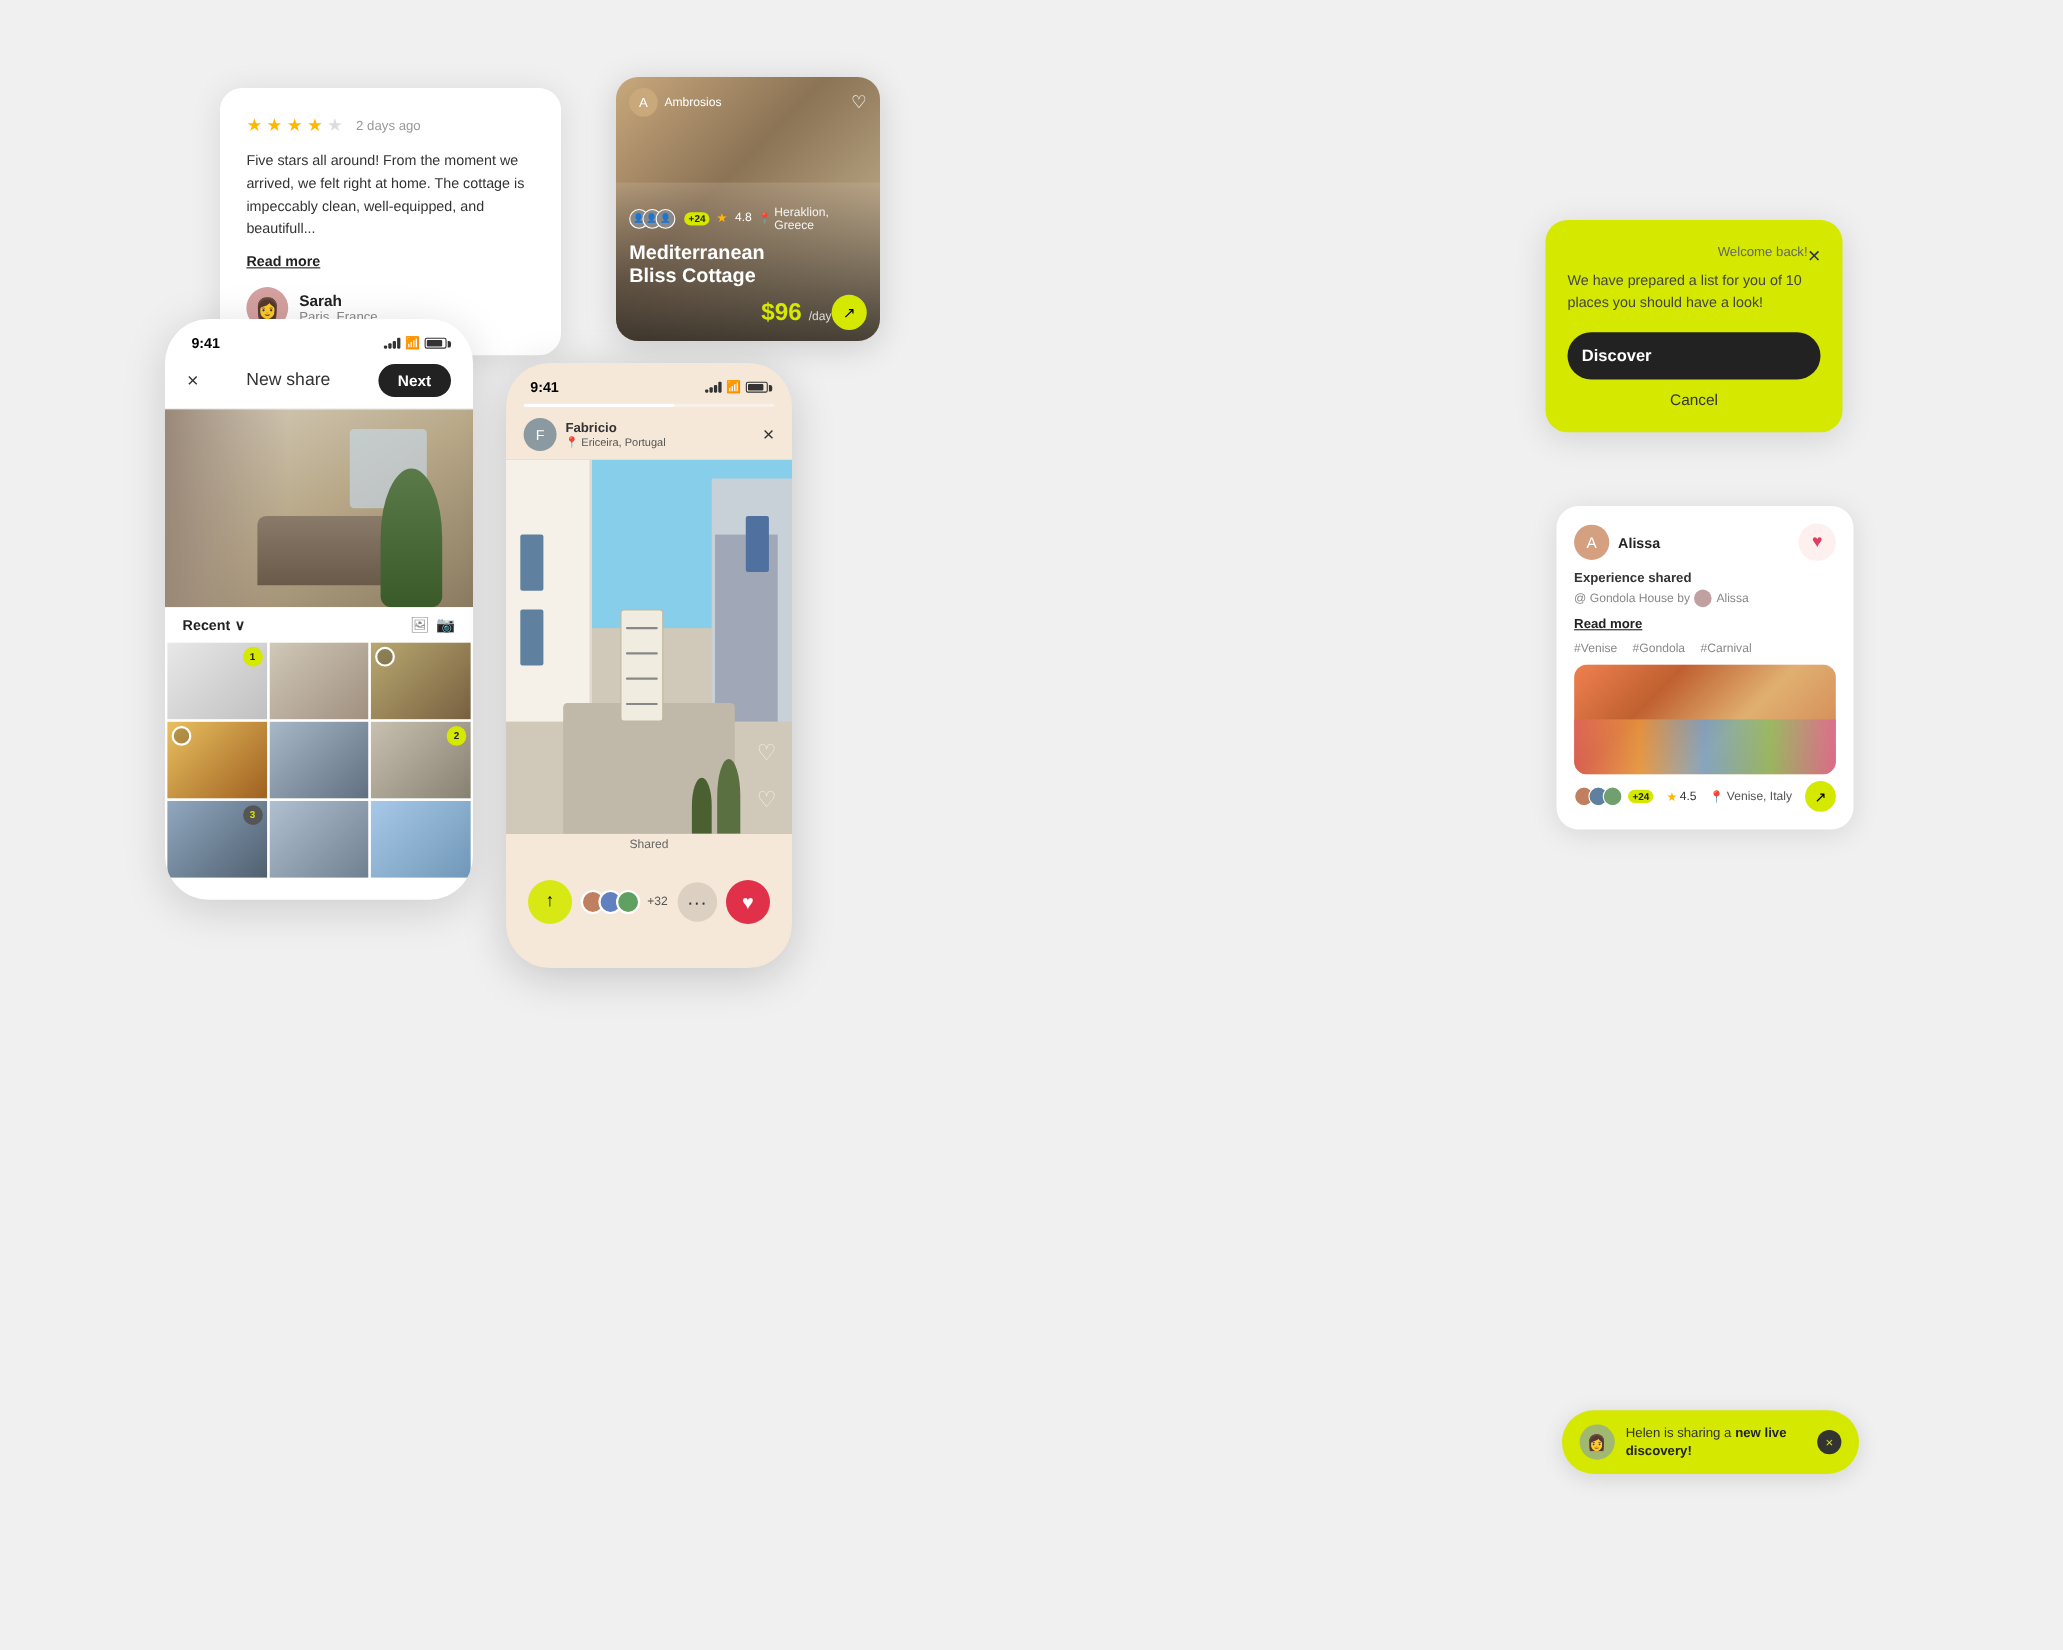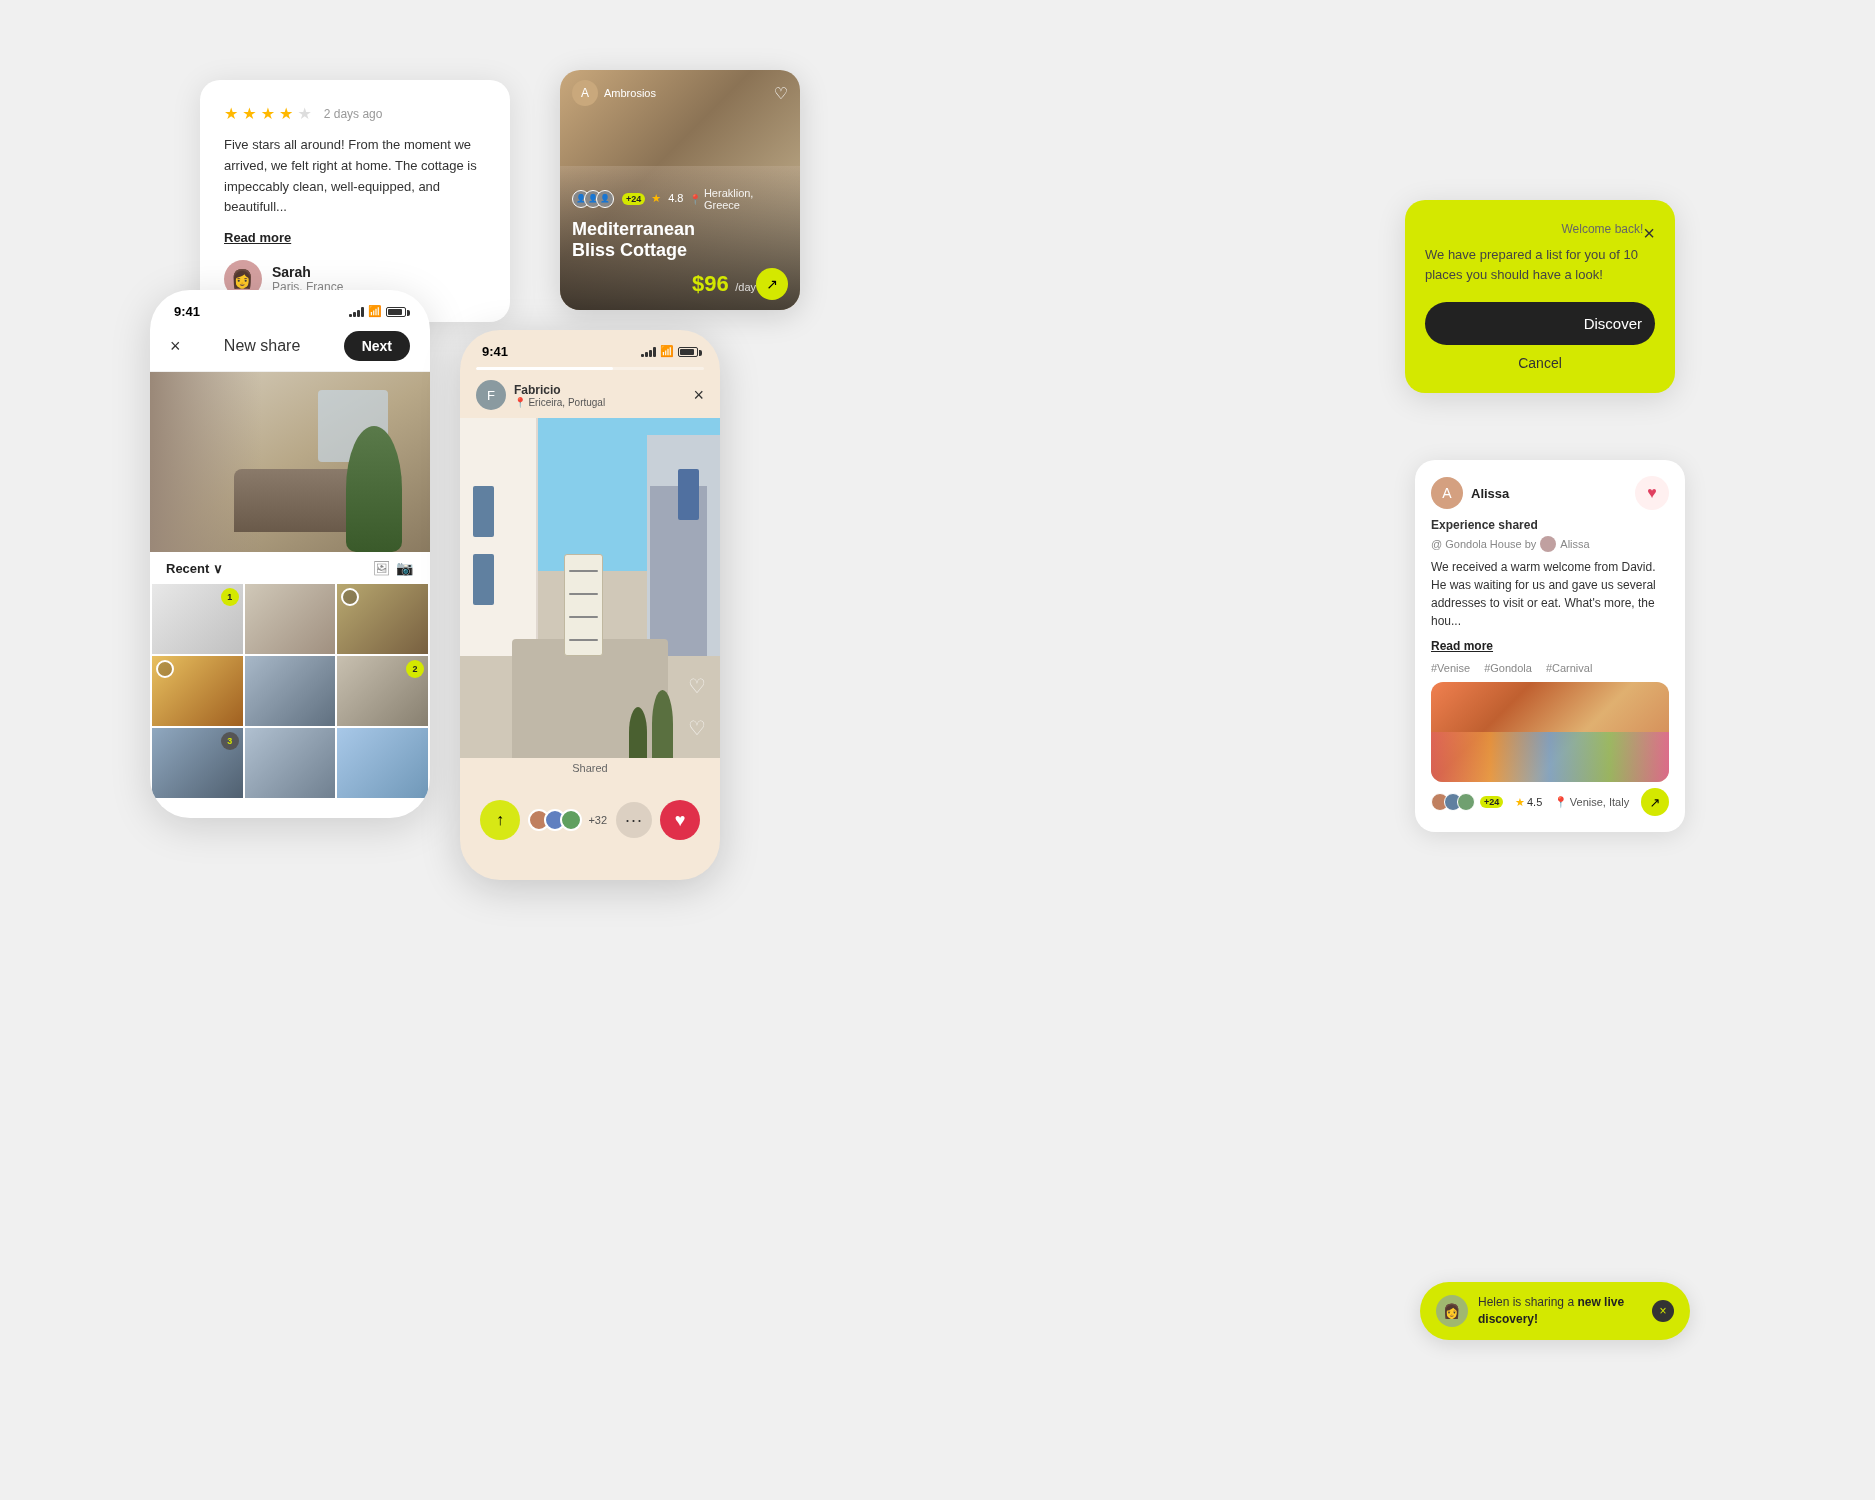--- a/index.html
+++ b/index.html
@@ -374,24 +374,24 @@
     .welcome-title { font-size: 30px; font-weight: 800; color: #222; line-height: 1.15; margin: 8px 0 12px; }
     .welcome-subtitle { font-size: 13px; color: #444; line-height: 1.5; margin-bottom: 18px; }
     .welcome-discover-btn {
       background: #222;
       color: #fff;
       border: none;
       border-radius: 30px;
       width: 100%;
       padding: 13px;
       font-size: 15px;
-      font-weight: 400;
+      font-weight: 700;
       cursor: pointer;
       display: block;
-      text-align: right;
+      text-align: left;
       margin-bottom: 10px;
     }
     .welcome-cancel-btn {
       background: transparent;
       border: none;
       color: #333;
       font-size: 14px;
       font-weight: 500;
       cursor: pointer;
       display: block;
@@ -761,21 +761,20 @@
       <span class="exp-name">Alissa</span>
     </div>
     <div class="exp-heart">♥</div>
   </div>
   <div class="exp-shared-label">Experience shared</div>
   <div class="exp-at">
     <span>@ Gondola House by</span>
     <span class="exp-at-av"></span>
     <span>Alissa</span>
   </div>
-  <p class="exp-text">We received a warm welcome from David. He was waiting for us and gave us several addresses to visit or eat. What's more, the hou...</p>
   <span class="exp-read-more">Read more</span>
   <div class="exp-tags">
     <span class="exp-tag">#Venise</span>
     <span class="exp-tag">#Gondola</span>
     <span class="exp-tag">#Carnival</span>
   </div>
   <div class="exp-image">
     <div class="exp-image-inner"></div>
   </div>
   <div class="exp-bottom">

